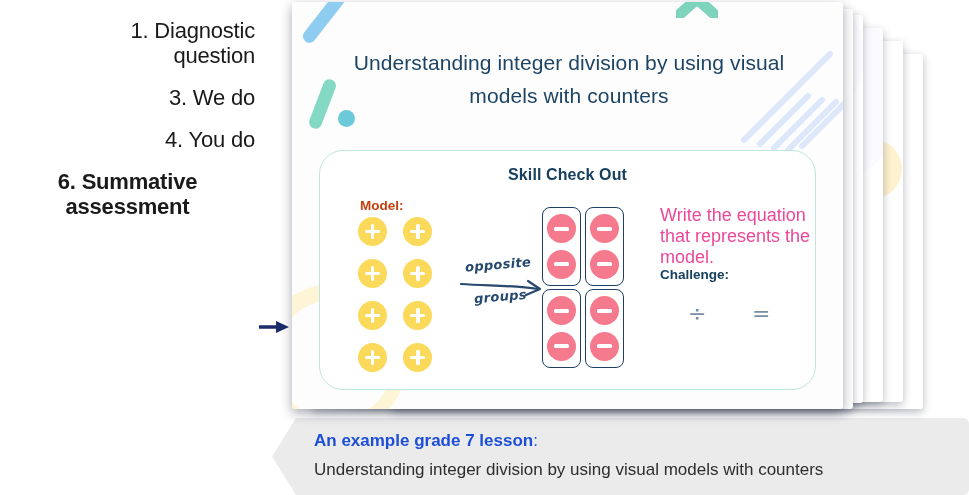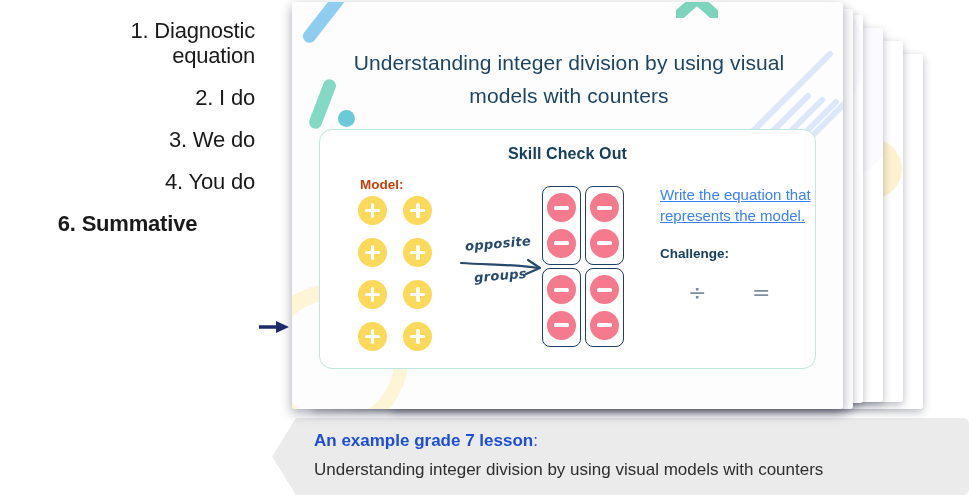--- a/index.html
+++ b/index.html
@@ -62,25 +62,25 @@
     text-align:center;
     color:#1d4464;
     font-size:21px;
     line-height:33px;
     font-weight:400;
     letter-spacing:.1px;
   }
 
   
   .card{
-    position:absolute;left:27px;top:127px;
+    position:absolute;left:27px;top:148px;
     width:495px;height:238px;
     background:#ffffff;
     border:1.5px solid #bfe6dc;
-    border-radius:13px;
+    border-radius:24px;
     overflow:hidden;
   }
   .card-title{
     position:absolute;left:0;top:15px;width:495px;
     text-align:center;
     color:#17405f;
     font-size:16px;font-weight:700;
     letter-spacing:.1px;
   }
   .model-label{
@@ -126,21 +126,21 @@
     border:1.4px solid #1f3f66;
     border-radius:8px;
     background:#ffffff;
     display:flex;flex-direction:column;align-items:center;justify-content:space-evenly;
   }
   .gbox .ctr{margin:0;}
 
   
   .qtext{
     position:absolute;left:340px;top:54px;width:170px;
-    color:#3b82f6;font-size:15px;line-height:21px;text-decoration:underline;
+    color:#ec4899;font-size:18px;line-height:21px;
   }
   .eq-label{
     position:absolute;left:340px;top:116px;
     color:#17405f;font-size:13.5px;font-weight:700;
   }
   .eq-row{position:absolute;left:340px;top:150px;width:150px;}
   .eq-sym{
     position:absolute;
     color:#7b8ea0;font-size:22px;
     font-family:"DejaVu Sans",sans-serif;
@@ -165,33 +165,31 @@
   }
 </style>
 </head>
 <body>
 
 <div id="root">
 
   <div class="steps">
     <div class="step">
       <span>1. Diagnostic</span>
-      <span class="l2">equation</span>
-    </div>
-    <div class="step">
-      <span>2. I do</span>
+      <span class="l2">question</span>
     </div>
     <div class="step">
       <span>3. We do</span>
     </div>
     <div class="step">
       <span>4. You do</span>
     </div>
     <div class="step active">
       <span>6. Summative</span>
+      <span class="l2">assessment</span>
     </div>
   </div>
 
   <div class="step-arrow">
     <svg width="31" height="16" viewBox="0 0 31 16">
       <path d="M0 6.3 H17 V6.3 H17 V2 L30 8 L17 14 V9.7 H0 Z" fill="#1c2b6b"></path>
     </svg>
   </div>
 
   <div class="stack">

